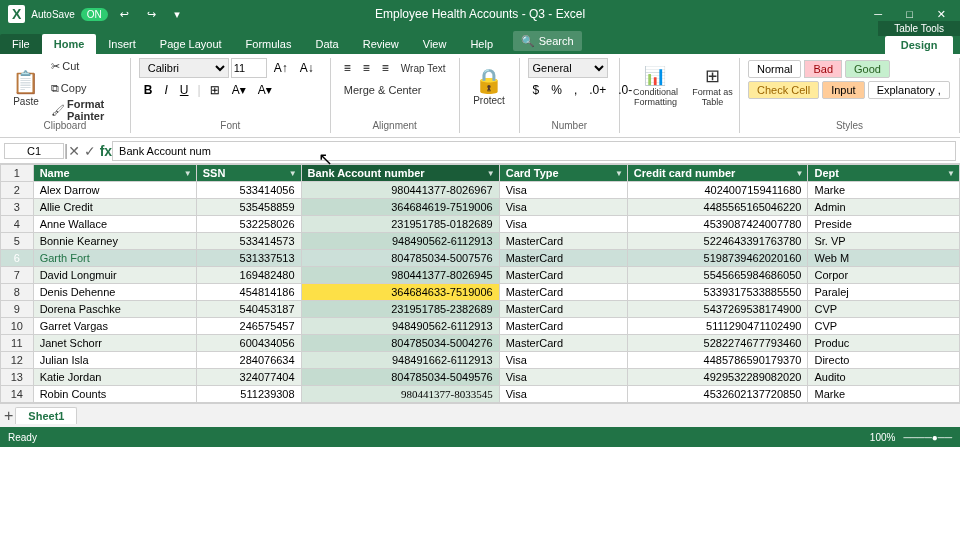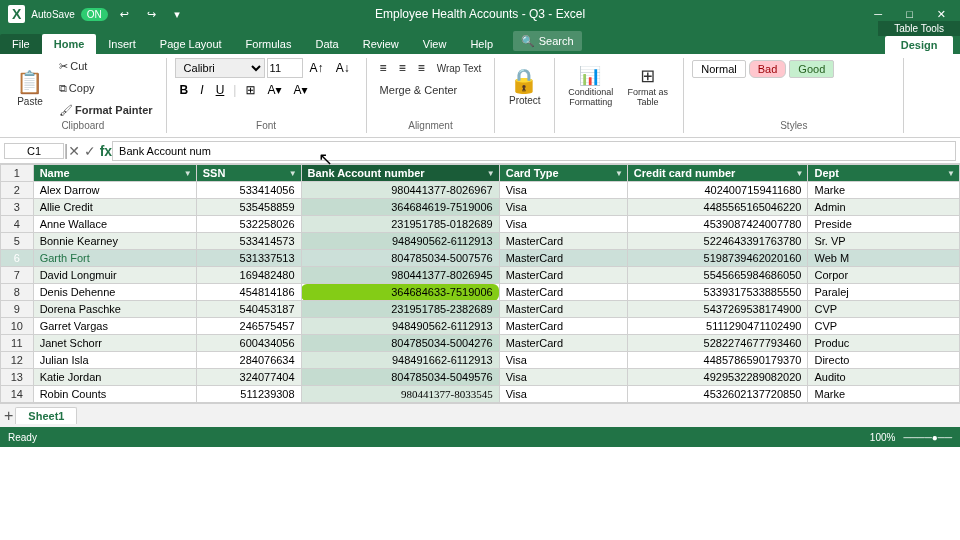--- a/index.html
+++ b/index.html
@@ -109,21 +109,21 @@
       padding: 1px 4px;
       cursor: pointer;
       font-size: 12px;
       height: 20px;
       border-radius: 2px;
     }
 
     
     .styles-group { min-width: 220px; }
     .style-normal { background: #fff; border: 1px solid #ccc; padding: 2px 8px; font-size: 11px; cursor: pointer; border-radius: 2px; }
-    .style-bad { background: #ffc7ce; border: 1px solid #ccc; padding: 2px 8px; font-size: 11px; cursor: pointer; border-radius: 6px; color: #9c0006; }
+    .style-bad { background: #ffc7ce; border: 1px solid #ccc; padding: 2px 8px; font-size: 11px; cursor: pointer; border-radius: 0; color: #9c0006; }
     .style-good { background: #c6efce; border: 1px solid #ccc; padding: 2px 8px; font-size: 11px; cursor: pointer; border-radius: 2px; color: #276221; }
     .style-check { background: #ffeb9c; border: 1px solid #ccc; padding: 2px 8px; font-size: 11px; cursor: pointer; border-radius: 2px; color: #9c6500; }
     .style-input { background: #ffcc99; border: 1px solid #ccc; padding: 2px 8px; font-size: 11px; cursor: pointer; border-radius: 2px; }
     .style-explanatory { background: #fff; border: 1px solid #ccc; padding: 2px 8px; font-size: 11px; cursor: pointer; border-radius: 2px; }
     .styles-row1, .styles-row2 { display: flex; gap: 2px; align-items: center; }
 
     
     #formula-bar {
       display: flex;
       align-items: center;
@@ -383,20 +383,37 @@
       <div class="ribbon-group-label">Alignment</div>
     </div>
 
     <div class="ribbon-group" style="min-width:60px; align-items:center;">
       <div class="ribbon-btn" style="height:56px;">
         <span style="font-size:24px;">🔒</span>
         <span>Protect</span>
       </div>
     </div>
 
+    <div class="ribbon-group" style="min-width:80px;">
+      <div style="display:flex; flex-direction:column; gap:2px;">
+        <div class="ribbon-row">
+          <select style="border:1px solid #ccc; font-size:11px; height:20px; width:80px;">
+            <option>General</option>
+          </select>
+        </div>
+        <div class="ribbon-row">
+          <button class="font-btn">$</button>
+          <button class="font-btn">%</button>
+          <button class="font-btn">,</button>
+          <button class="font-btn">.0+</button>
+          <button class="font-btn">.0-</button>
+        </div>
+      </div>
+      <div class="ribbon-group-label">Number</div>
+    </div>
 
     <div class="ribbon-group" style="min-width:120px; align-items:center; flex-direction:row; gap:2px;">
       <div style="display:flex; flex-direction:column; align-items:center; height:100%; justify-content:space-between; padding-bottom:16px;">
         <div class="ribbon-btn" style="height:56px; width:55px; font-size:9px;">
           <span style="font-size:18px;">📊</span>
           <span>Conditional Formatting</span>
         </div>
       </div>
       <div style="display:flex; flex-direction:column; align-items:center; height:100%; justify-content:space-between; padding-bottom:16px;">
         <div class="ribbon-btn" style="height:56px; width:55px; font-size:9px;">
@@ -405,20 +422,25 @@
         </div>
       </div>
     </div>
 
     <div class="ribbon-group styles-group">
       <div style="display:flex; flex-direction:column; gap:3px; padding-top:2px;">
         <div class="styles-row1" style="display:flex; gap:3px;">
           <button class="style-normal">Normal</button>
           <button class="style-bad">Bad</button>
           <button class="style-good">Good</button>
+        </div>
+        <div class="styles-row2" style="display:flex; gap:3px;">
+          <button class="style-check">Check Cell</button>
+          <button class="style-input">Input</button>
+          <button class="style-explanatory">Explanatory ,</button>
         </div>
       </div>
       <div class="ribbon-group-label">Styles</div>
     </div>
   </div>
 
   <div id="formula-bar">
     <input id="cell-ref" value="C1" style="">
     <span id="formula-divider">|</span>
     <div id="formula-icons">
@@ -508,21 +530,21 @@
               <td class="col-b number-cell">169482480</td>
               <td class="col-c number-cell" style="background: rgb(197, 220, 208);">980441377-8026945</td>
               <td class="col-d">MasterCard</td>
               <td class="col-e number-cell">5545665984686050</td>
               <td class="col-f">Corpor</td>
             </tr>
             <tr class="row-even">
               <td class="row-num">8</td>
               <td class="col-a">Denis Dehenne</td>
               <td class="col-b number-cell">454814186</td>
-              <td class="col-c number-cell" style="background: #84cc16; border-radius: 6px;">364684633-7519006</td>
+              <td class="col-c number-cell" style="background: #fde047;">364684633-7519006</td>
               <td class="col-d">MasterCard</td>
               <td class="col-e number-cell">5339317533885550</td>
               <td class="col-f">Paralej</td>
             </tr>
             <tr class="row-odd">
               <td class="row-num">9</td>
               <td class="col-a">Dorena Paschke</td>
               <td class="col-b number-cell">540453187</td>
               <td class="col-c number-cell" style="background: rgb(197, 220, 208);">231951785-2382689</td>
               <td class="col-d">MasterCard</td>

